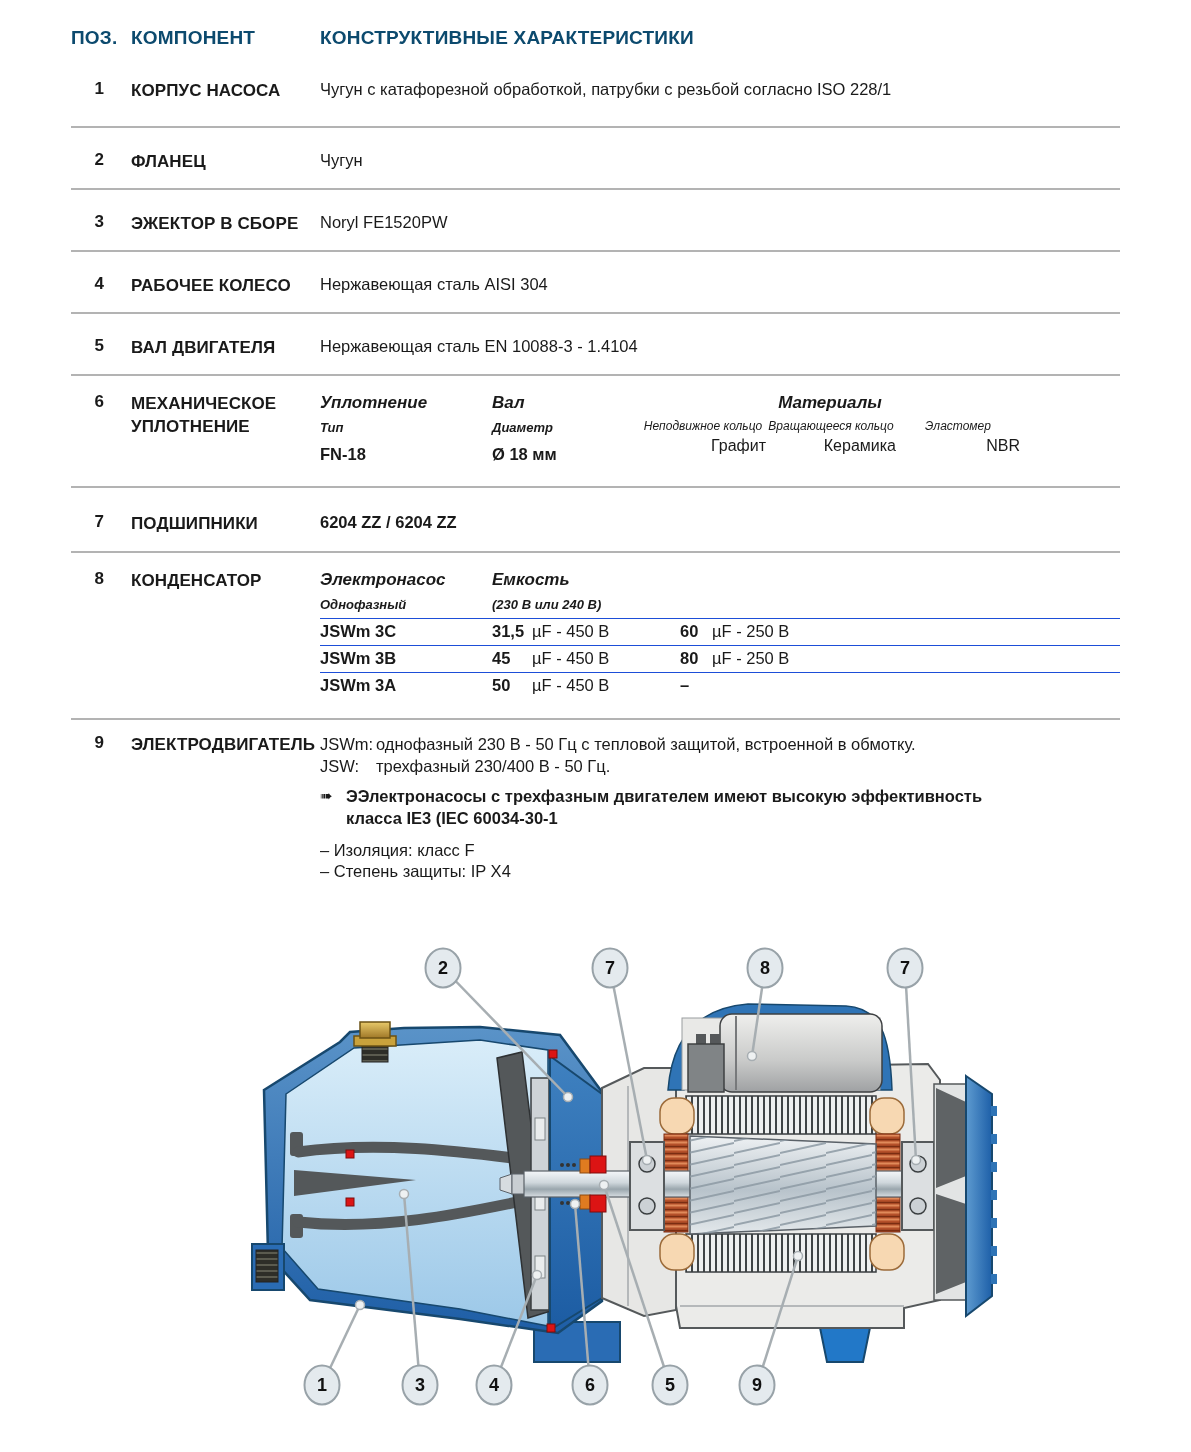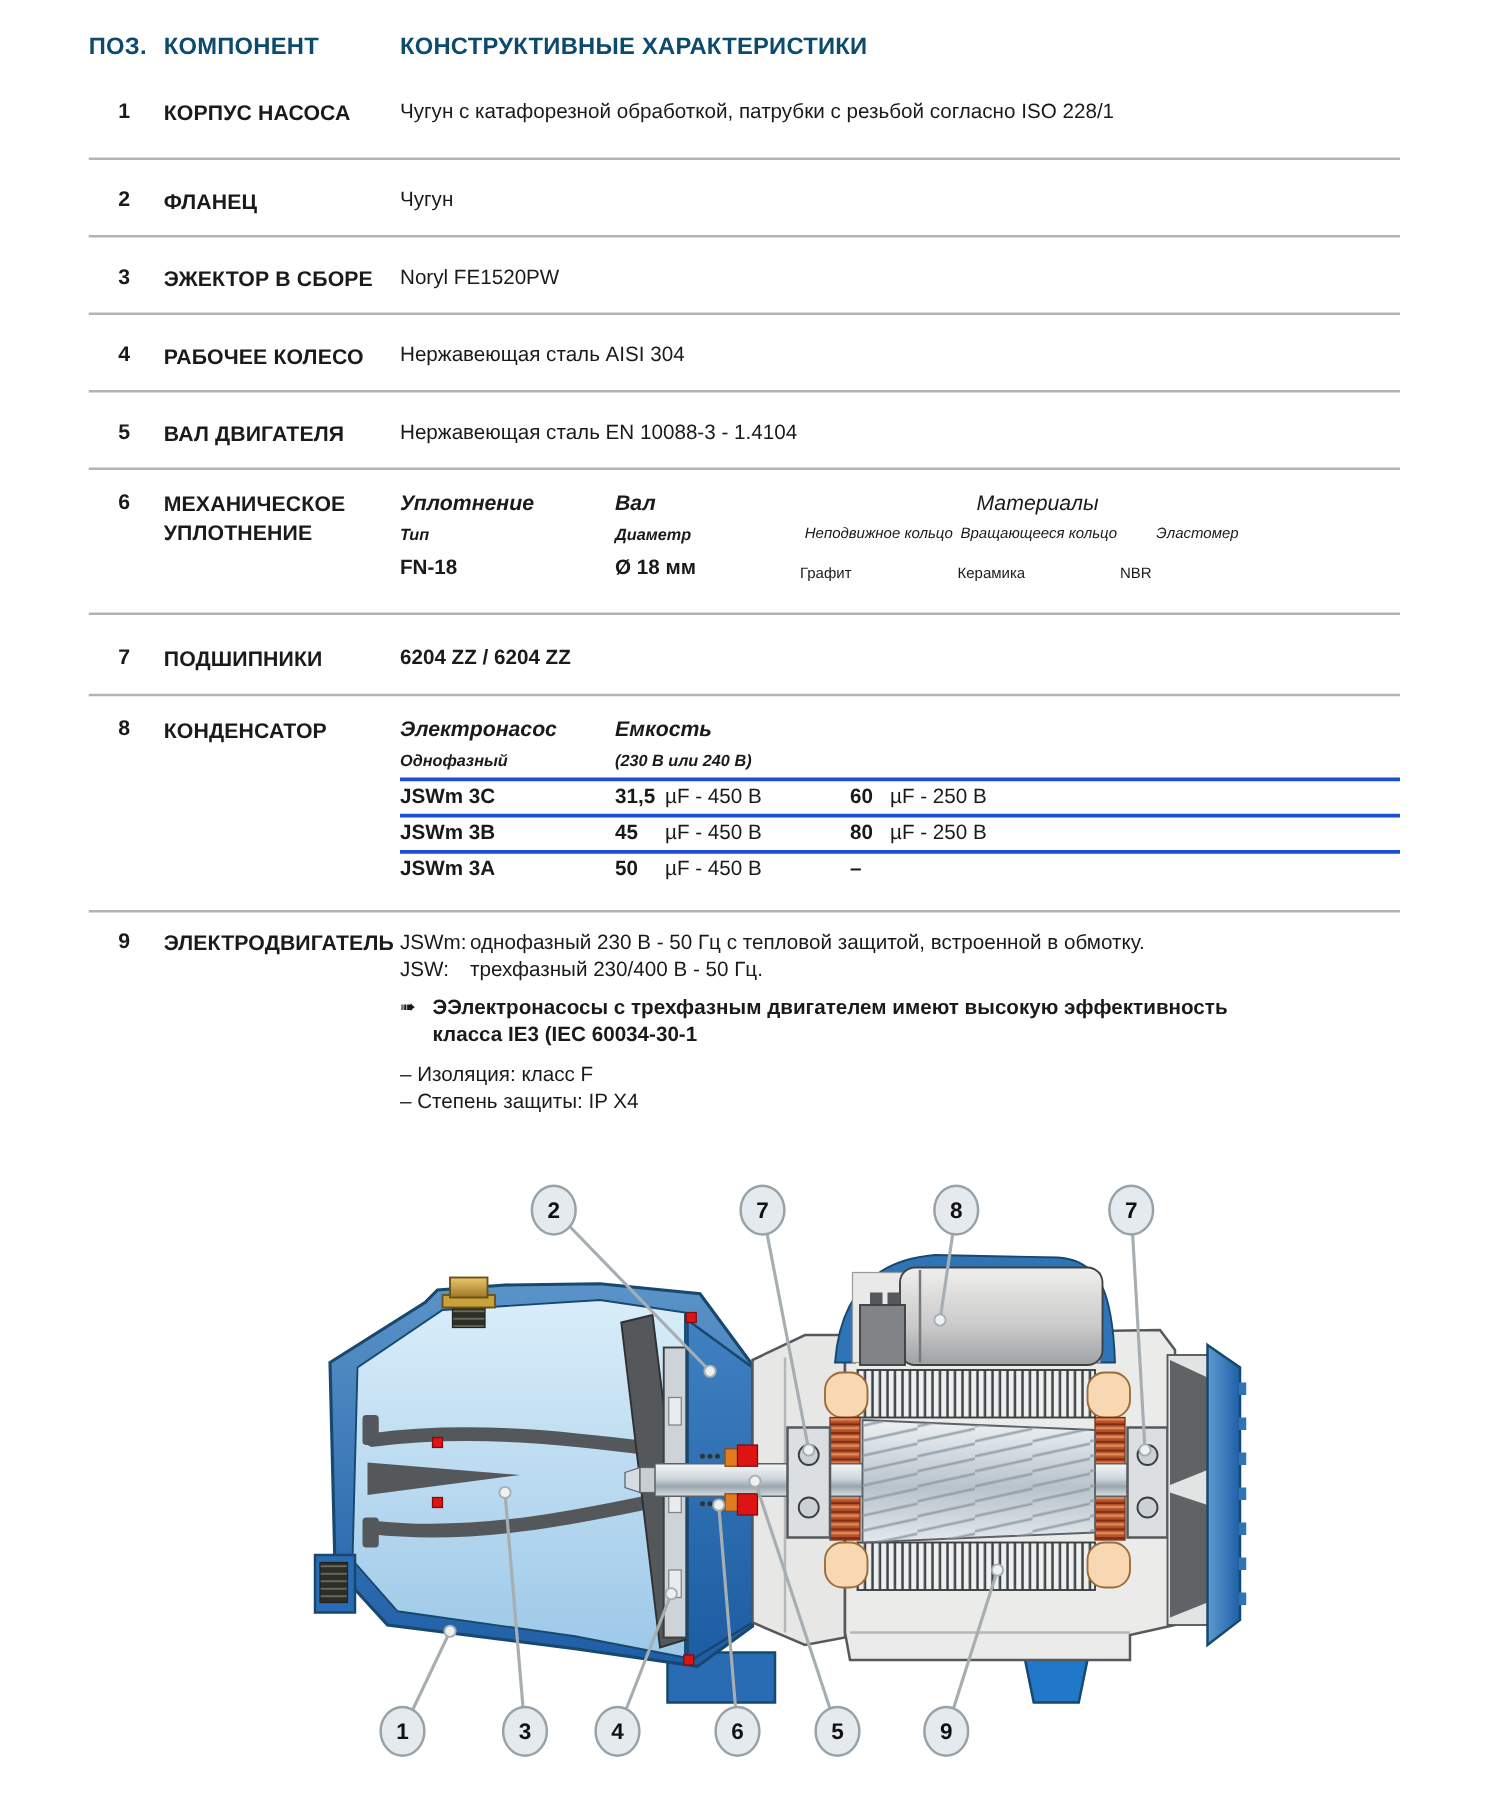--- a/index.html
+++ b/index.html
@@ -21,30 +21,30 @@
   .r-first{padding:29px 0 24px}
   .r-std{padding:22px 0 15px}
   .r-seal{padding:16px 0 22px}
   .r-bear{padding:24px 0 16px}
   .r-cap{padding:16px 0 19px}
   .r-motor{padding:13px 0 26px;border-bottom:none}
   .bold{font-weight:700}
   
   .seal-grid{display:grid;grid-template-columns:172px 148px 126px 130px 124px}
   .g-title{font-style:italic;font-weight:700;font-size:17px;line-height:22px}
-  .g-title-mat{font-style:italic;font-weight:400;font-size:17px;line-height:22px;grid-column:3/6;text-align:center}
+  .g-title-mat{font-style:italic;font-weight:700;font-size:17px;line-height:22px;grid-column:3/6;text-align:center}
   .s-label{font-style:italic;font-weight:700;font-size:13px;line-height:16px;margin-top:6px}
   .s-label-sm{font-style:italic;font-weight:400;font-size:12px;line-height:16px;margin-top:4px;text-align:center}
   .s-val{font-weight:700;font-size:16.5px;line-height:20px;margin-top:8px}
-  .s-val-c{font-weight:400;font-size:12px;line-height:20px;margin-top:12px;text-align:left}
+  .s-val-c{font-weight:400;font-size:16px;line-height:20px;margin-top:0;text-align:right}
   
   .cap-grid3{display:grid;grid-template-columns:172px 188px 1fr}
   .cap-title{font-style:italic;font-weight:700;font-size:17px;line-height:22px}
   .cap-sub{font-style:italic;font-weight:700;font-size:13px;line-height:16px;margin-top:6px;padding-bottom:5px}
-  .cap-datarow{border-top:3px solid #1d4ed8;height:26px;line-height:25px}
+  .cap-datarow{border-top:1px solid #1d4ed8;height:26px;line-height:25px}
   .cap-model{font-weight:700;font-size:16.5px}
   .cap-val{font-size:16.5px}
   .v-num{display:inline-block;font-weight:700;min-width:40px}
   .v-num2{display:inline-block;font-weight:700;min-width:32px}
   
   .m-line{font-size:16.5px;line-height:22px}
   .m-label{display:inline-block;width:56px;font-weight:400}
   .m-note{display:flex;margin-top:8px}
   .m-arrow{width:26px;flex:none;font-size:15px;line-height:22px}
   .m-note-text{font-weight:700;font-size:16.5px;line-height:22px}

